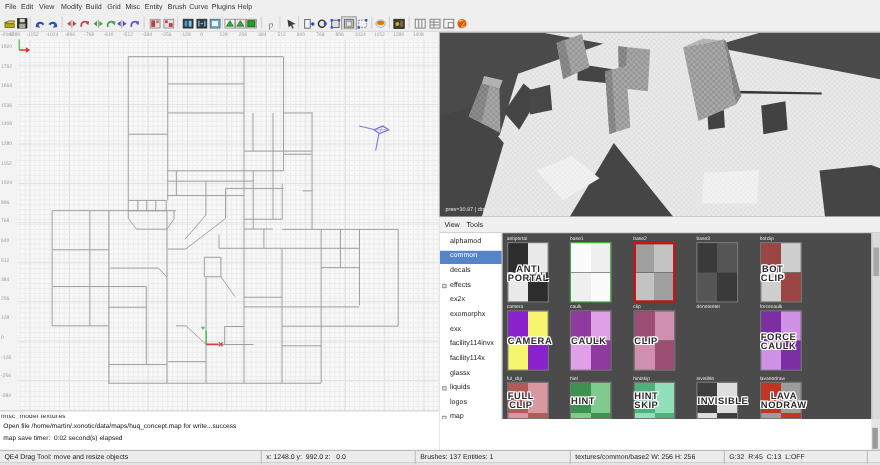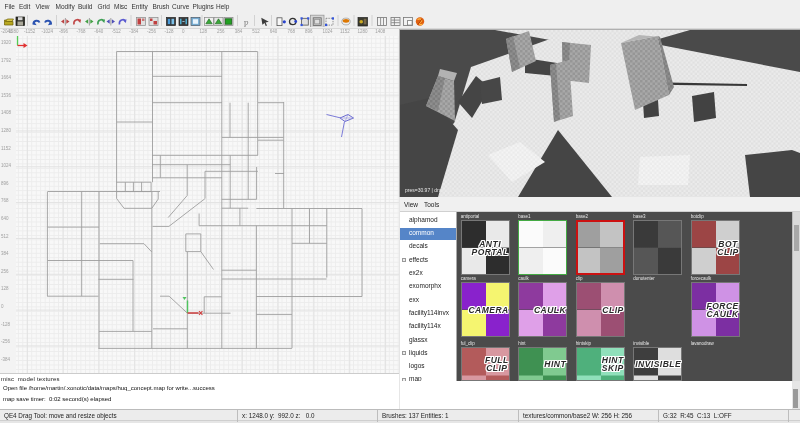--- a/index.html
+++ b/index.html
@@ -34,23 +34,23 @@
 #texmenu { left:400px; top:197px; width:400px; height:15px; background:#f0f0f0;
   font-size:6.5px; color:#222; border-bottom:1px solid #d0d0d0; }
 #texside { left:400px; top:212px; width:57px; height:169px;  background:#fff;
   border-right:1px solid #aaa; font-size:6.5px; color:#222; overflow:hidden; }
 .sitem { position:absolute; left:0; width:57px; height:12px; padding-left:9px; padding-top:1.5px; }
 .sitem.sel { background:#5585c8; color:#fff; }
 .exp { position:absolute; left:1.5px; top:4px; width:4px; height:4px;
   border:1px solid #999; background:#eee; }
 #texgrid { left:457px; top:212px; width:335px; height:169px; background:#4b4b4b; overflow:hidden; }
 .tlb { position:absolute; font-size:4.5px; color:#e8e8e8; }
-.thm { position:absolute; width:49px;
+.thm { position:absolute; width:38px;
   background-size:100% 50%,100% 50%; background-position:0 0,0 100%; background-repeat:no-repeat;
-  display:flex; align-items:center; justify-content:flex-end;font-style:italic; }
+  display:flex; align-items:center; justify-content:flex-start; }
 .ttx { font-size:8.5px; font-weight:bold; color:#2a2a2a; text-align:center; line-height:8px;
   letter-spacing:0.5px;
   text-shadow:-1px 0 #fff,1px 0 #fff,0 -1px #fff,0 1px #fff,-1px -1px #fff,1px 1px #fff,-1px 1px #fff,1px -1px #fff; }
 #texscroll { left:792px; top:212px; width:8px; height:169px; background:#dadada;
   border-left:1px solid #bbb; }
 #texscroll div { position:absolute; left:1px; top:13px; width:5px; height:26px; background:#a8a8a8; }
 #whitestrip { left:400px; top:381px; width:392px; height:28px; background:#fff; }
 #wsscroll { left:793px; top:389px; width:5px; height:19px; background:#9a9a9a; }
 </style></head>
 <body>
@@ -479,20 +479,23 @@
     </div>
     <div class="tlb" style="left:118.7px;top:128.5px">hintskip</div>
     <div class="thm" style="left:118.7px;top:134.5px;height:34px;border:1px solid #777;background-size:100% 27.5px,100% 27.5px;background-position:0 0,0 27.5px;background-image:linear-gradient(to right,#4fb07c 50%,#90e0bb 50%),linear-gradient(to right,#90e0bb 50%,#4fb07c 50%);">
       <div class="ttx" style="">HINT<br>SKIP</div>
     </div>
     <div class="tlb" style="left:176.2px;top:128.5px">invisible</div>
     <div class="thm" style="left:176.2px;top:134.5px;height:34px;border:1px solid #777;background-size:100% 27.5px,100% 27.5px;background-position:0 0,0 27.5px;background-image:linear-gradient(to right,#3e3e3e 50%,#dedede 50%),linear-gradient(to right,#dedede 50%,#3e3e3e 50%);">
       <div class="ttx" style="">INVISIBLE</div>
     </div>
     <div class="tlb" style="left:233.7px;top:128.5px">lavanodraw</div>
+    <div class="thm" style="left:233.7px;top:134.5px;height:34px;border:1px solid #777;background-size:100% 27.5px,100% 27.5px;background-position:0 0,0 27.5px;background-image:linear-gradient(to right,#c23424 50%,#9d9d9d 50%),linear-gradient(to right,#9d9d9d 50%,#c23424 50%);">
+      <div class="ttx" style="">LAVA<br>NODRAW</div>
+    </div>
   </div>
 <div class="abs" id="texscroll">
     <div></div>
   </div>
 <div class="abs" id="whitestrip"></div>
 <div class="abs" id="wsscroll"></div>
 <div class="abs" id="statusbar">
 <div style="left:4px">QE4 Drag Tool: move and resize objects</div>
 <div class="scell" style="left:237px;top:0"></div>
 <div style="left:242px">x: 1248.0 y:  992.0 z:   0.0</div>

